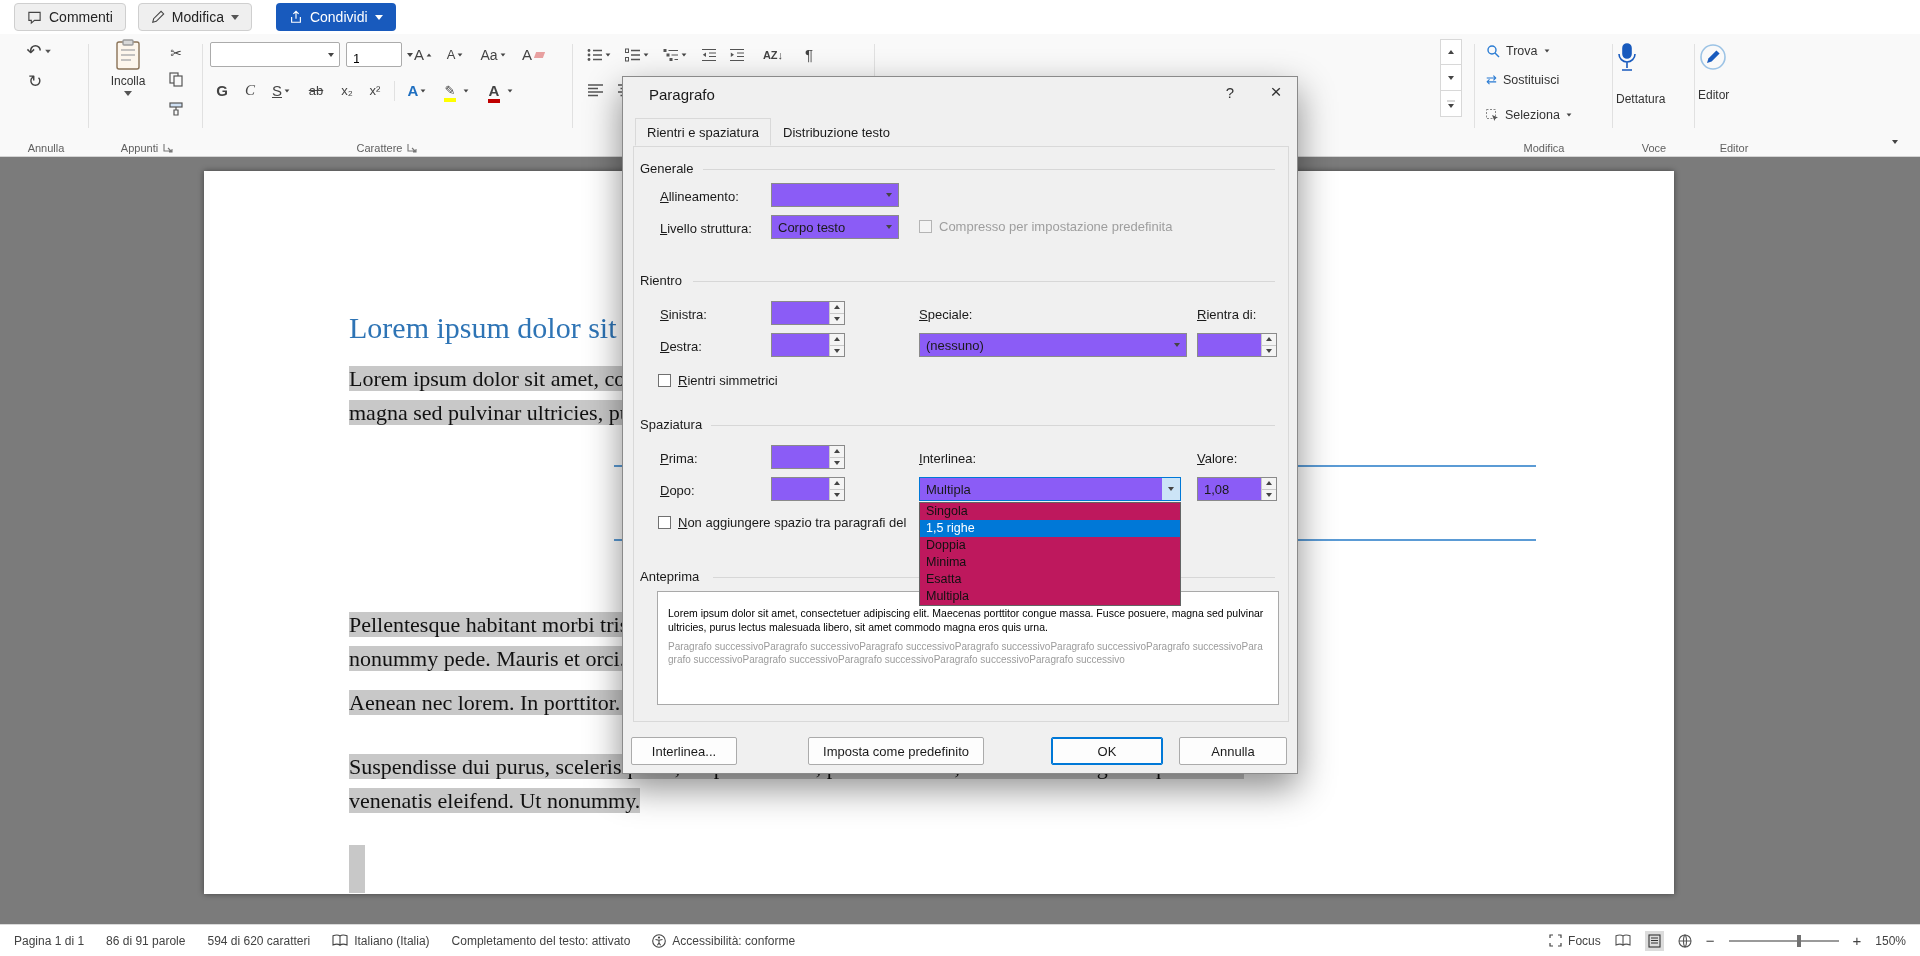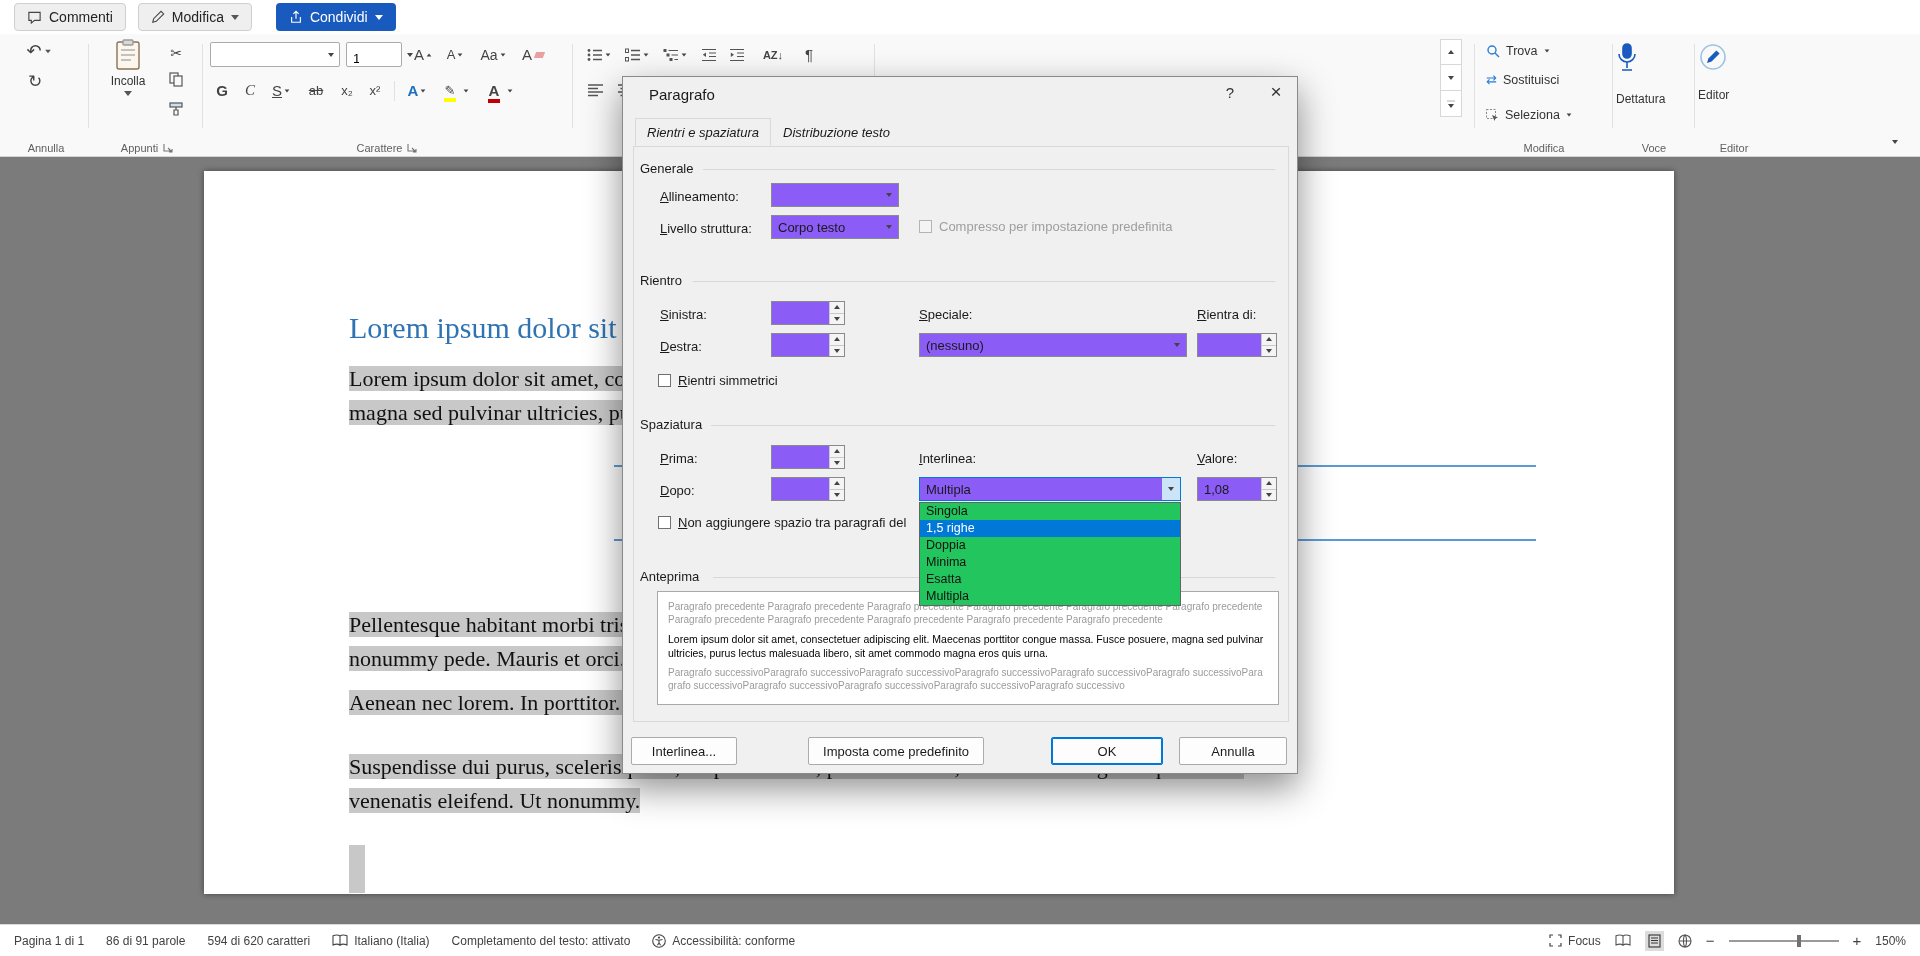--- a/index.html
+++ b/index.html
@@ -57,42 +57,42 @@
   .hrule { position:absolute; left:410px; width:922px; height:2px; background:#5b9bd5; }
   .selblock { position:absolute; left:145px; top:674px; width:16px; height:48px; background:#c8c8c8; }
 
   
   .dialog { position:absolute; left:622px; top:76px; width:676px; height:698px; background:#f0f0f0; border:1px solid #8a8a8a;
             box-shadow:0 14px 34px rgba(0,0,0,.45); z-index:40; font-size:13px; color:#1a1a1a; }
   .dlg-title { position:absolute; top:0; left:0; right:0; height:34px; background:#f0f0f0; display:flex; align-items:center; }
   .dlg-title .t { padding-left:26px; font-size:15px; }
   .dlg-sysbtn { position:absolute; top:0; width:42px; height:30px; display:flex; align-items:center; justify-content:center; font-size:15px; color:#333; }
   .dtabs { position:absolute; top:40px; left:12px; display:flex; }
-  .dtab { padding:6px 11px 5px; font-size:13px; border:1px solid transparent; position:relative; top:1px; color:#1a1a1a;font-style:italic; }
+  .dtab { padding:6px 11px 5px; font-size:13px; border:1px solid transparent; position:relative; top:1px; color:#1a1a1a; }
   .dtab.active { background:#f0f0f0; border-color:#d9d9d9; border-bottom-color:#f0f0f0; z-index:2; }
   .tabframe { position:absolute; left:10px; top:69px; width:656px; height:576px; border:1px solid #d9d9d9; }
   .sect { position:absolute; font-size:13px; color:#1a1a1a; }
   .sline { position:absolute; height:1px; background:#d7d7d7; }
   .flabel { position:absolute; font-size:13px; color:#1a1a1a; white-space:nowrap; }
   .ak { display:inline-block; }
   .ak::first-letter { text-decoration:underline; }
   .dctl { position:absolute; background:#8b5cf6; border:1px solid #8a8a8a; display:flex; align-items:stretch; font-size:13px; }
   .dctl .val { flex:1; display:flex; align-items:center; padding:0 6px; overflow:hidden; white-space:nowrap; }
   .combo .btn { width:18px; display:flex; align-items:center; justify-content:center; }
   .combo.focus { border-color:#0078d7; }
   .combo.focus .btn { background:#cce4f7; }
   .spin .btns { width:15px; display:flex; flex-direction:column; border-left:1px solid #c9c9c9; }
   .spin .btns i { flex:1; display:flex; align-items:center; justify-content:center; background:#f4f4f4; }
   .spin .btns i:first-child { border-bottom:1px solid #c9c9c9; }
   .cb { position:absolute; display:flex; align-items:center; gap:7px; font-size:13px; }
   .cb .box { width:13px; height:13px; background:#fff; border:1px solid #707070; flex:none; }
   .cb.dis { color:#9e9e9e; }
   .cb.dis .box { border-color:#b4b4b4; background:#f4f4f4; }
   .cb.clip { max-width:252px; overflow:hidden; white-space:nowrap; }
-  .ddlist { position:absolute; left:296px; top:425px; width:262px; background:#22c55e; border:1px solid #646464; z-index:5; }
+  .ddlist { position:absolute; left:296px; top:425px; width:262px; background:#be185d; border:1px solid #646464; z-index:5; }
   .dditem { height:17px; line-height:17px; padding:0 6px; font-size:12.5px; color:#111; white-space:nowrap; }
   .dditem.sel { background:#0078d7; color:#fff; }
   .preview { position:absolute; left:34px; top:514px; width:622px; height:114px; background:#fff; border:1px solid #a9a9a9; padding:8px 10px; overflow:hidden; }
   .pv-gray { color:#9b9b9b; font-size:10px; line-height:13px; }
   .pv-next { word-break:break-all; }
   .pv-body { color:#000; font-size:10.5px; line-height:14px; margin:6px 0; }
   .dlgbtn { position:absolute; height:28px; background:#fdfdfd; border:1px solid #ababab; border-radius:2px; font-size:13px; color:#1a1a1a;
             display:flex; align-items:center; justify-content:center; font-family:"Liberation Sans",sans-serif; }
   .dlgbtn.default { border:1px solid #0078d7; box-shadow:0 0 0 1px #0078d7 inset; }
 
@@ -614,21 +614,20 @@
       <div class="dditem sel">1,5 righe</div>
       <div class="dditem">Doppia</div>
       <div class="dditem">Minima</div>
       <div class="dditem">Esatta</div>
       <div class="dditem">Multipla</div>
     </div>
 
     <span class="sect" style="left:17px;top:492px;">Anteprima</span>
     <div class="sline" style="left:90px;top:500px;width:562px;"></div>
     <div class="preview">
-      <div class="pv-gray">Paragrafo precedente Paragrafo precedente Paragrafo precedente Paragrafo precedente Paragrafo precedente Paragrafo precedente Paragrafo precedente Paragrafo precedente Paragrafo precedente Paragrafo precedente Paragrafo precedente</div>
       <div class="pv-body">Lorem ipsum dolor sit amet, consectetuer adipiscing elit. Maecenas porttitor congue massa. Fusce posuere, magna sed pulvinar ultricies, purus lectus malesuada libero, sit amet commodo magna eros quis urna.</div>
       <div class="pv-gray pv-next">Paragrafo successivoParagrafo successivoParagrafo successivoParagrafo successivoParagrafo successivoParagrafo successivoParagrafo successivoParagrafo successivoParagrafo successivoParagrafo successivoParagrafo successivo</div>
     </div>
 
     <button class="dlgbtn ak" style="left:8px;top:660px;width:106px;">Interlinea...</button>
     <button class="dlgbtn ak" style="left:185px;top:660px;width:176px;">Imposta come predefinito</button>
     <button class="dlgbtn default" style="left:428px;top:660px;width:112px;">OK</button>
     <button class="dlgbtn" style="left:556px;top:660px;width:108px;">Annulla</button>
   </div>
 

